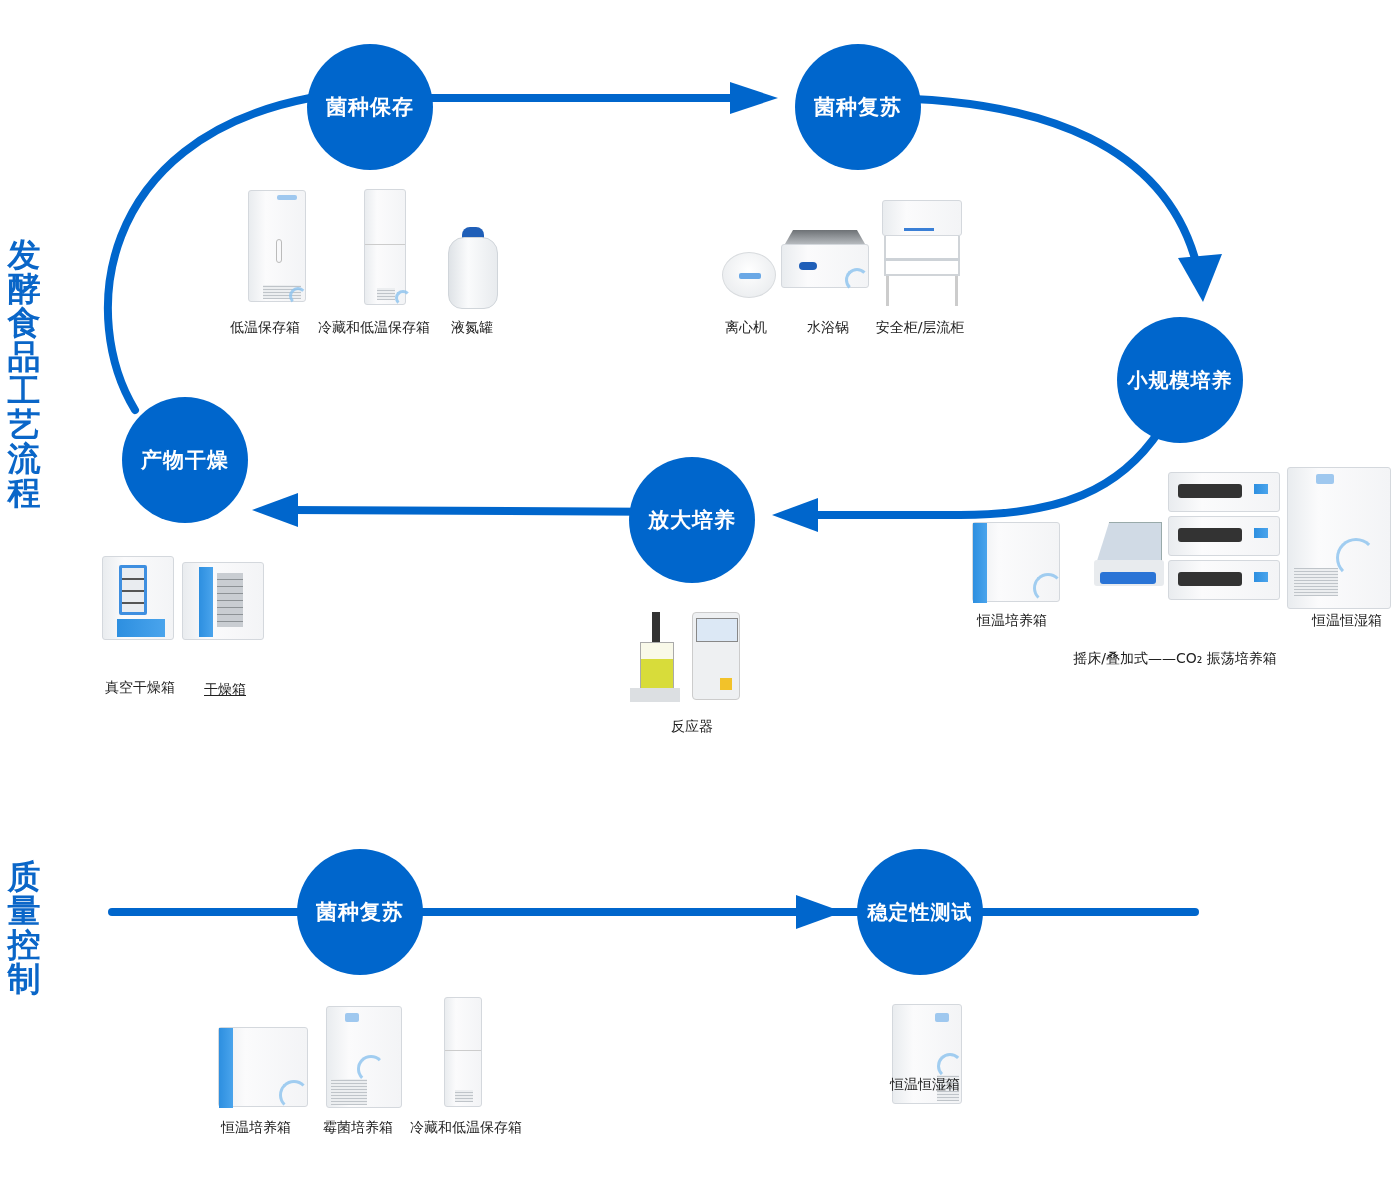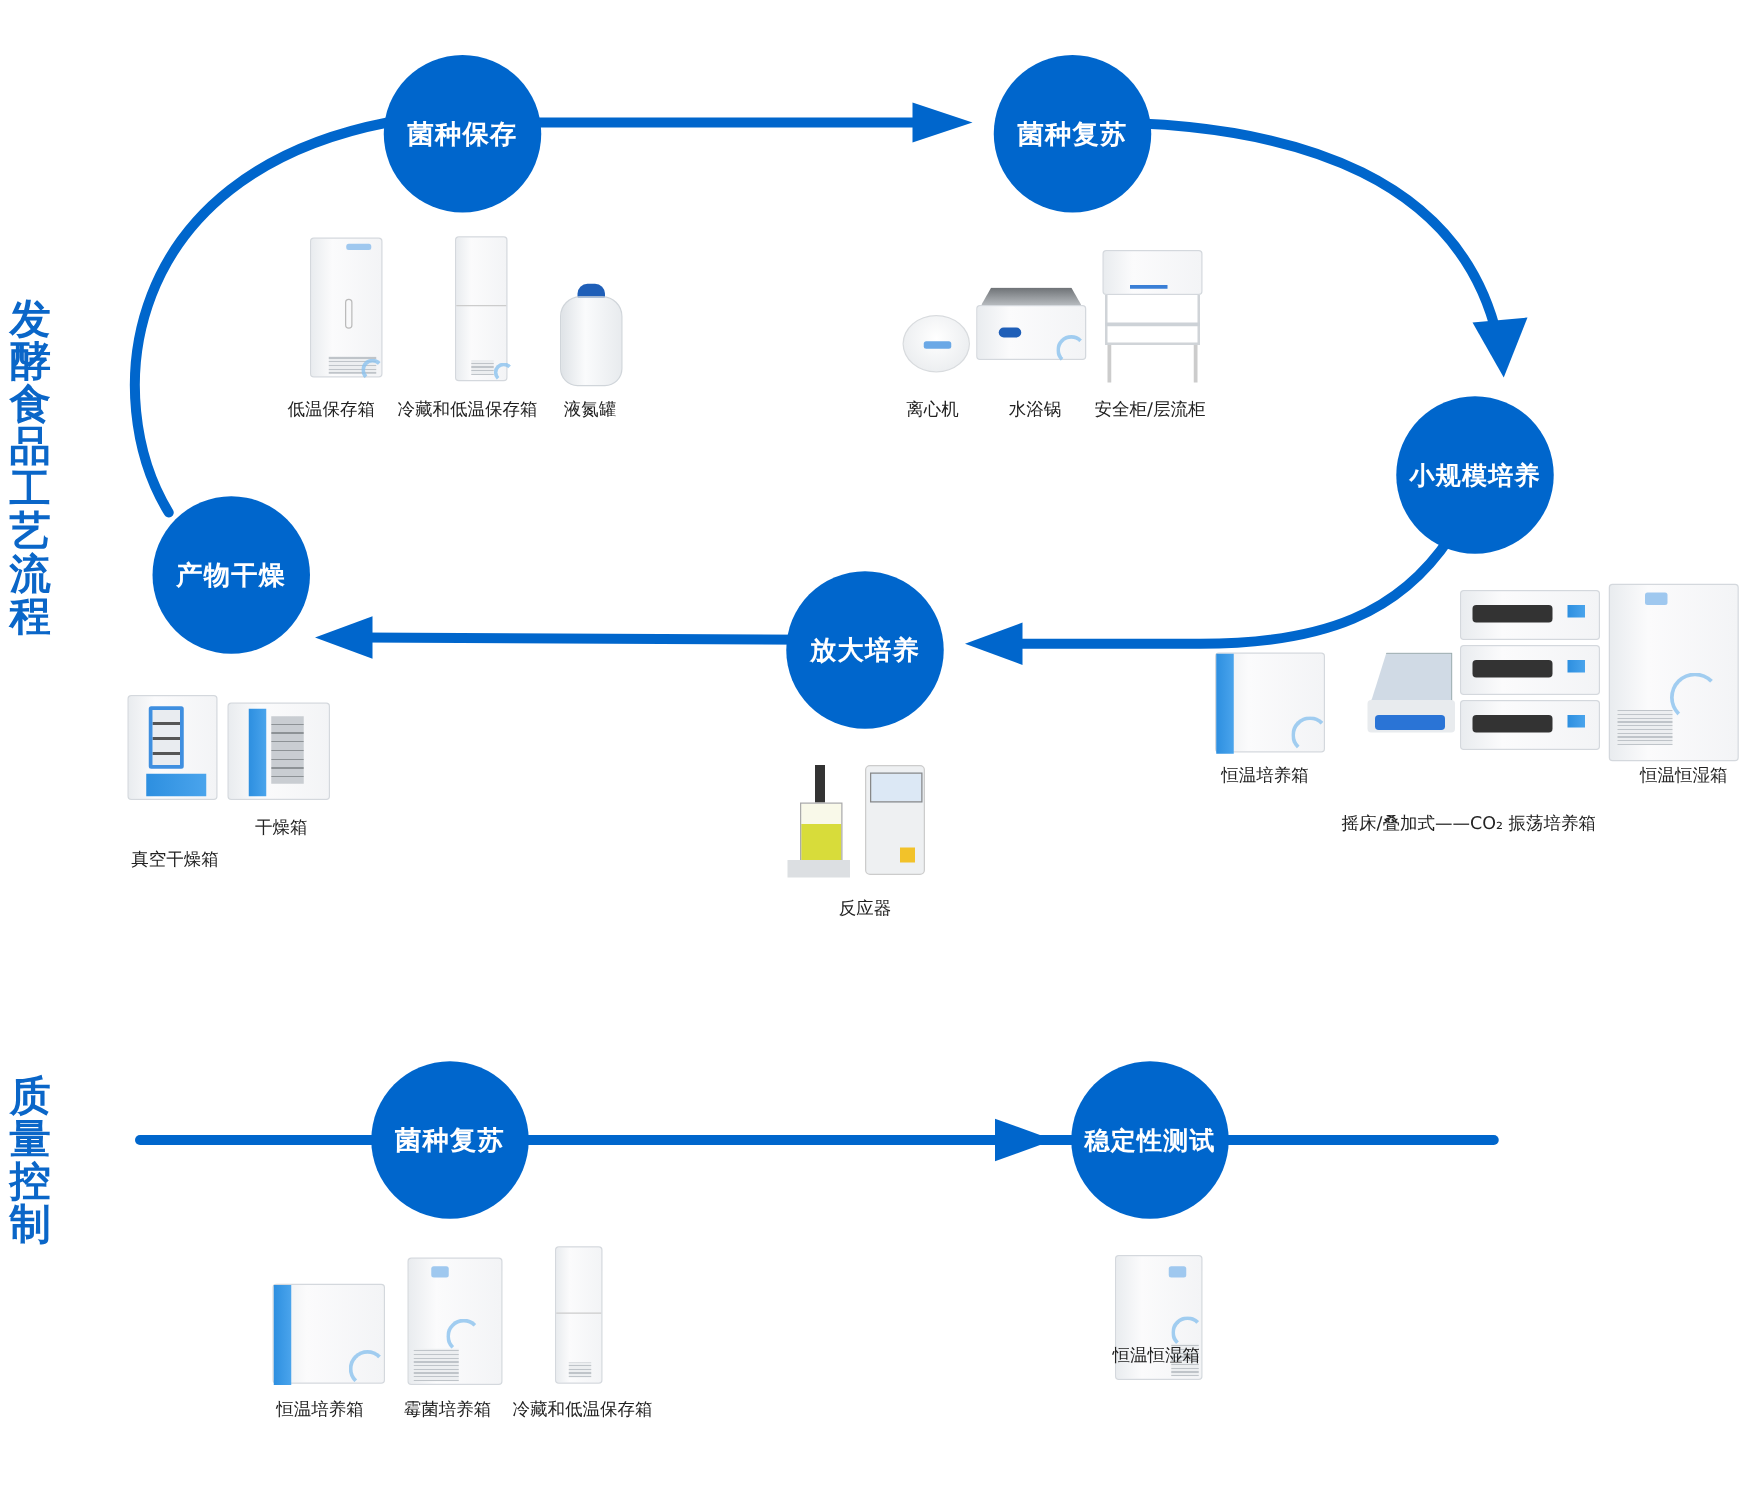--- a/index.html
+++ b/index.html
@@ -135,21 +135,21 @@
 
 <div class="dev fridge" style="left:102px;top:556px;width:72px;height:84px;">
   <div style="position:absolute;left:16px;top:8px;width:28px;height:50px;border:3px solid #3f8fe0;border-radius:2px;box-sizing:border-box;background:repeating-linear-gradient(180deg,#e9ecf0 0 10px,#555 10px 12px);"></div>
   <div class="bluestrip" style="left:14px;top:62px;width:48px;height:18px;"></div>
 </div>
 <div class="dev fridge" style="left:182px;top:562px;width:82px;height:78px;">
   <div class="bluestrip" style="left:16px;top:4px;width:14px;height:70px;"></div>
   <div style="position:absolute;left:34px;top:10px;width:26px;height:54px;background:repeating-linear-gradient(180deg,#c9cdd2 0 6px,#8d9296 6px 7px);"></div>
 </div>
 <div class="label" style="left:140px;top:663px;margin-top:16px;">真空干燥箱</div>
-<div class="label" style="left:225px;top:653px;">干燥箱</div>
+<div class="label" style="left:225px;top:681px;text-decoration:underline;">干燥箱</div>
 
 <div class="dev fridge" style="left:218px;top:1027px;width:90px;height:80px;">
   <div class="bluestrip" style="left:0;top:0;width:14px;height:80px;"></div>
   <div class="ring" style="left:60px;top:52px;width:24px;height:24px;"></div>
 </div>
 <div class="dev fridge" style="left:326px;top:1006px;width:76px;height:102px;">
   <div class="panel" style="left:18px;top:6px;width:14px;height:9px;"></div>
   <div class="ring" style="left:30px;top:48px;width:22px;height:22px;"></div>
   <div class="vent" style="left:4px;top:72px;width:36px;height:26px;"></div>
 </div>

